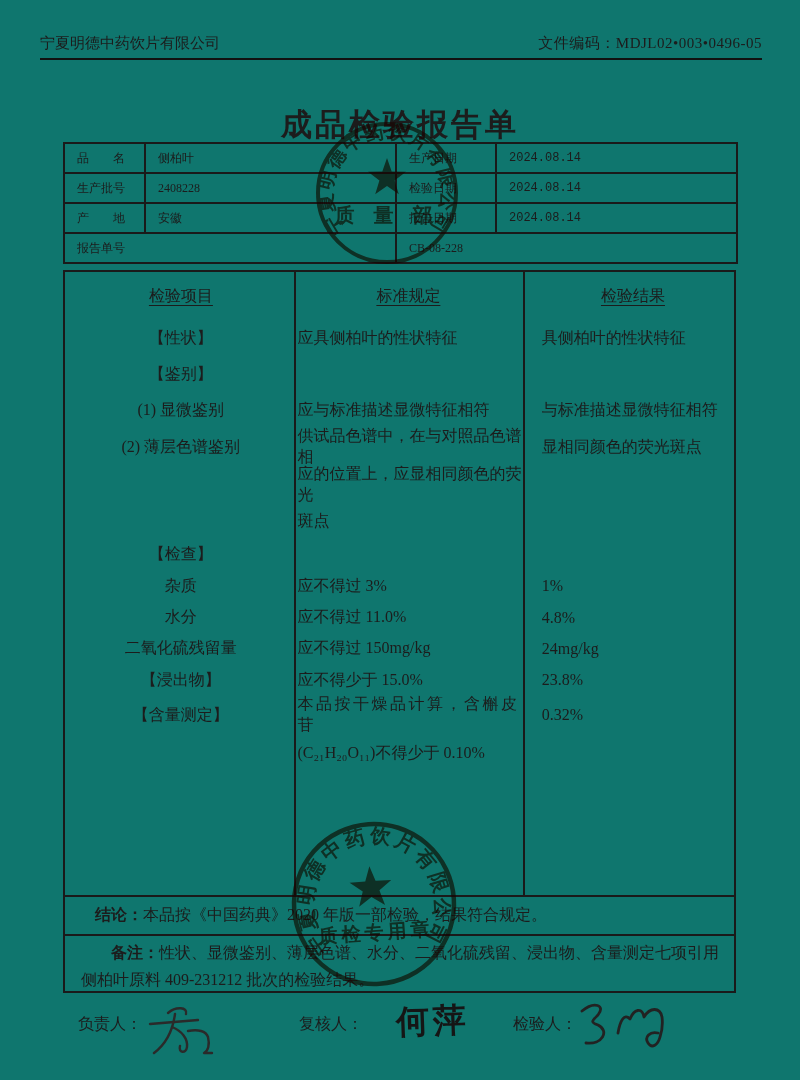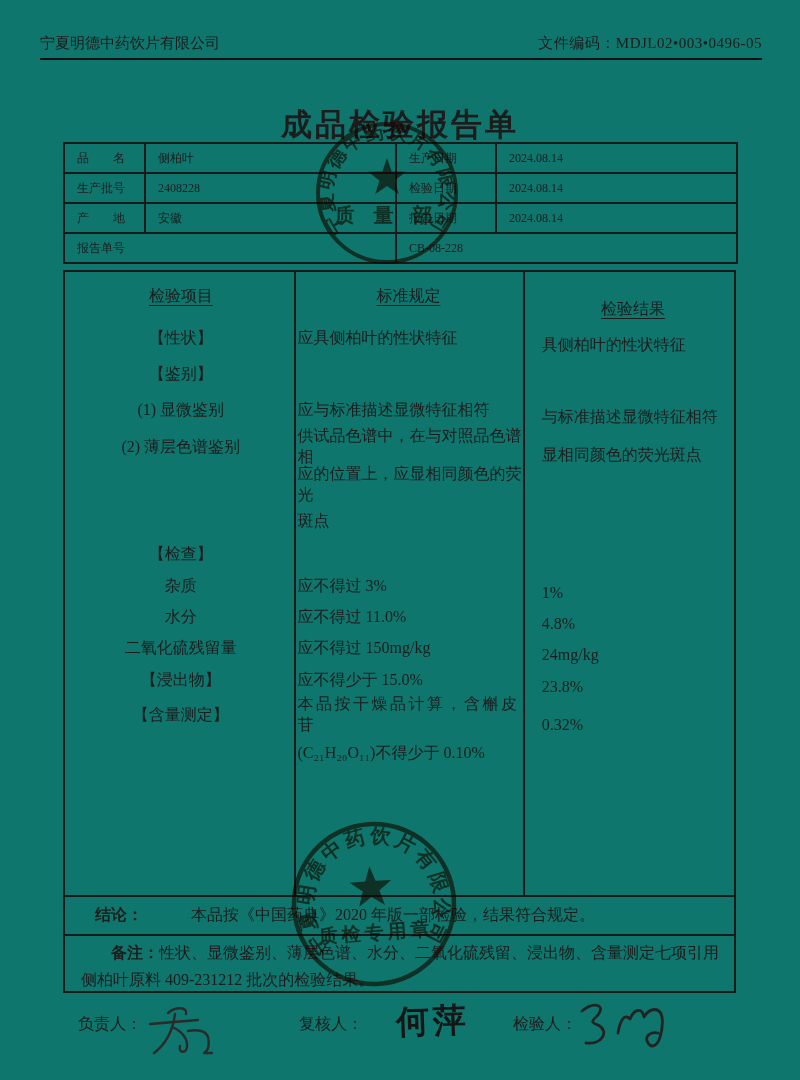--- a/index.html
+++ b/index.html
@@ -24,41 +24,41 @@
   }
   
   table.info {
     position:absolute; left:63px; top:142px; width:673px;
     border-collapse:collapse; table-layout:fixed; font-size:12px;
   }
   table.info td { border:2px solid #1a1a1a; height:30px; padding:0 0 0 12px; }
   td.w-l1 { width:81px; }
   td.w-v1 { width:251px; padding-left:14px;border-radius:13px; }
   td.w-l2 { width:100px; }
-  td.w-v2 { width:241px; padding-left:14px; }
+  td.w-v2 { width:241px; padding-left:14px;font-family:Liberation Mono, monospace; }
   
   .bigbox {
     position:absolute; left:63px; top:270px; width:673px; height:723px;
     border:2px solid #1a1a1a; font-size:16px;
   }
   .main-area { position:relative; height:625px; border-bottom:2px solid #1a1a1a; }
   .vline { position:absolute; top:0; width:2px; height:625px; background:#1a1a1a; }
   .vline.v1 { left:229px; }
   .vline.v2 { left:458px; }
   .mrow { display:flex; width:100%; }
   .mrow .c1 { width:229px; padding-left:12px; display:flex; align-items:center;justify-content:center; }
   .mrow .c2 { width:258px; padding-left:13px; display:flex; align-items:center; }
-  .mrow .c3 { width:211px; padding-left:10px; display:flex; align-items:flex-end; }
+  .mrow .c3 { width:211px; padding-left:10px; display:flex; align-items:center; }
   .mrow.mhead .c1 { padding-left:12px; }
   .mrow.mhead .c2, .mrow.mhead .c3 { justify-content:center; padding-left:0; }
   .mhead span { text-decoration:underline; text-underline-offset:4px; }
   .spread { letter-spacing:2.5px; }
   .concl {
     height:39px; border-bottom:2px solid #1a1a1a;
-    display:flex; align-items:center; padding-left:30px;gap:48px;
+    display:flex; align-items:center; padding-left:30px;
   }
   .remark { padding:3px 10px 0 0; line-height:27px; }
   .remark p { text-indent:30px; padding-left:16px; }
   b.lbl { font-weight:bold; }
   
   .signs { position:absolute; left:16px; top:995px; width:100%; height:70px; font-size:16px;padding-left:36px; }
   .sig-label { position:absolute; top:19px; }
   .sig-svg { position:absolute; }
   .sig-name {
     position:absolute; left:380px; top:4px; font-size:33px; font-weight:600;

